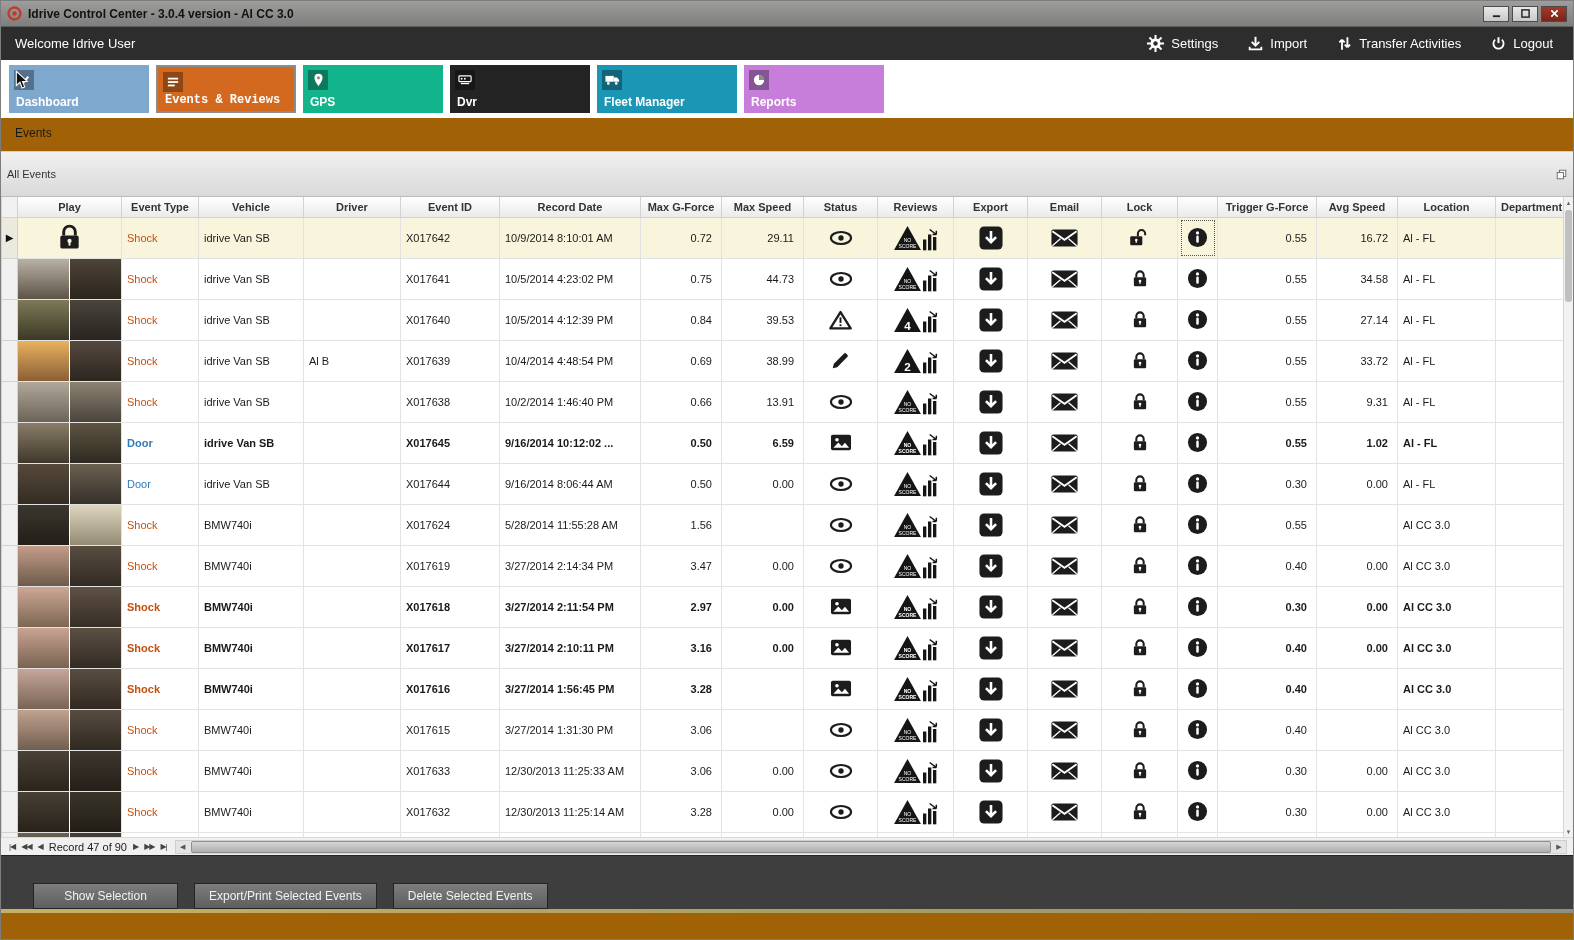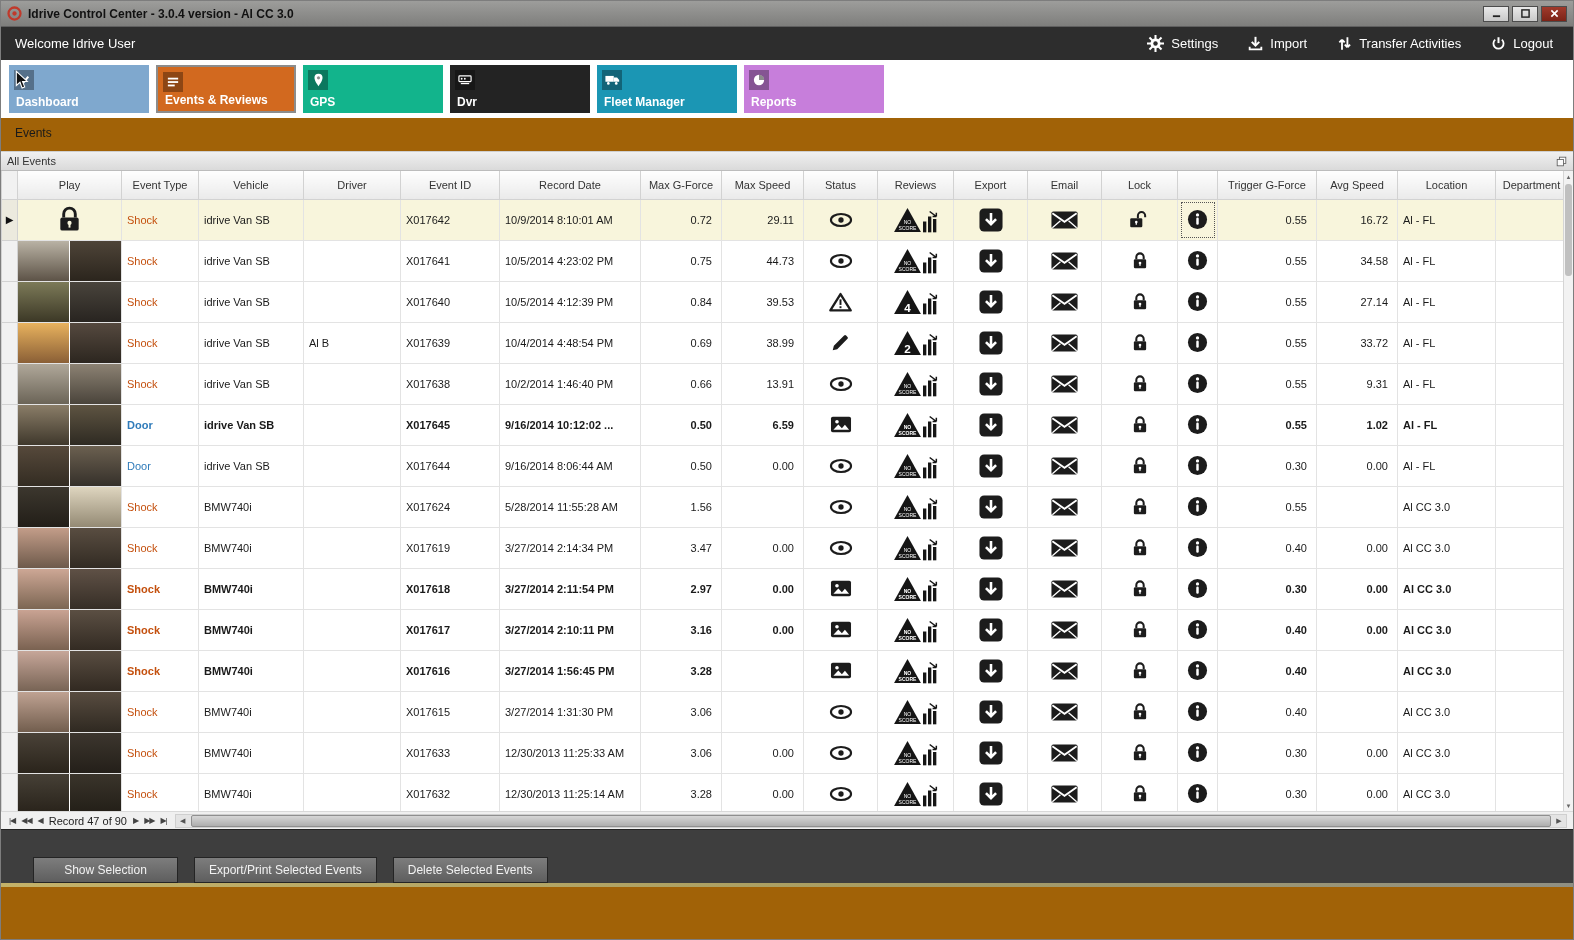--- a/index.html
+++ b/index.html
@@ -17,26 +17,26 @@
   .topbar-action{display:flex;align-items:center;gap:7px;cursor:pointer;font-size:13px}
   
   .tiles{flex:0 0 58px;background:#fff;display:flex;align-items:flex-start;padding:5px 0 0 8px;gap:7px;position:relative}
   .tile{width:140px;height:48px;position:relative;cursor:pointer}
   .tile.active{border:2px solid #8c8c8c}
   .tile-icon{position:absolute;top:5px;left:5px;width:20px;height:20px;background:rgba(0,0,0,.33);display:flex;align-items:center;justify-content:center}
   .tile-label{position:absolute;left:7px;bottom:4px;color:#fff;font-weight:bold;font-size:12px;white-space:nowrap}
   .cursor-overlay{position:absolute;left:14px;top:10px;z-index:5;pointer-events:none}
   
   .page-title{flex:0 0 33px;font-size:12px;color:#1a1a1a;padding:8px 0 0 14px}
-  .group-bar{flex:0 0 18px;background:linear-gradient(#f0f0f0,#dadada);border-top:1px solid #cfcfcf;border-bottom:1px solid #bcbcbc;font-size:11px;color:#333;display:flex;padding:3px 6px}
+  .group-bar{flex:0 0 18px;background:linear-gradient(#f0f0f0,#dadada);border-top:1px solid #cfcfcf;border-bottom:1px solid #bcbcbc;font-size:11px;color:#333;display:flex;padding:16px 6px}
   .group-bar .spacer{flex:1}
   
   .table-wrap{flex:0 0 640px;position:relative;background:#fff;overflow:hidden}
   table{border-collapse:collapse;table-layout:fixed;width:1566px;font-size:11px;color:#1a1a1a}
-  th{height:28px;background:linear-gradient(#fefefe,#eaeaea);border:1px solid #d2d2d2;border-top:none;font-weight:normal;color:#333;overflow:hidden;white-space:nowrap;text-align:center;padding:0 2px}
+  th{height:20px;background:linear-gradient(#fefefe,#eaeaea);border:1px solid #d2d2d2;border-top:none;font-weight:bold;color:#333;overflow:hidden;white-space:nowrap;text-align:center;padding:0 2px}
   td{height:41px;border:1px solid #e3e3e3;overflow:hidden;white-space:nowrap;padding:0 5px;background:#fff}
   td.selcol,th.selcol{background:#f1f1f1;border-color:#d2d2d2;text-align:center;padding:0;font-size:10px;color:#111}
   tr.sel td{background:#f8f5dc}
   tr.sel td.selcol{background:#eceade}
   tr.bold td{font-weight:bold}
   td.num{text-align:right;padding-right:9px}
   td.icell{text-align:center;padding:0}
   td.playcell{padding:0}
   .thumb{display:flex;height:40px;gap:1px;background:#fff}
   .thumb div{flex:1}
@@ -155,21 +155,21 @@
         </svg>
     </span>
   <div class="tile" style="background: rgb(127, 168, 206); text-decoration: underline;">
         <span class="tile-icon">
           <svg viewBox="0 0 14 14" width="12" height="12">
             <path d="M2 7.5 5.5 11 12 3" fill="none" stroke="#fff" stroke-width="2.4"></path>
           </svg>
         </span>
         <span class="tile-label">Dashboard</span>
       </div>
-      <div class="tile active" style="background: rgb(210, 105, 31);">
+      <div class="tile active" style="background: rgb(210, 105, 31); font-family: Liberation Mono, monospace;">
         <span class="tile-icon">
           <svg viewBox="0 0 14 14" width="12" height="12">
             <rect x="1" y="2" width="12" height="2.1" fill="#fff"></rect>
             <rect x="1" y="6" width="12" height="2.1" fill="#fff"></rect>
             <rect x="1" y="10" width="8" height="2.1" fill="#fff"></rect>
           </svg>
         </span>
         <span class="tile-label">Events &amp; Reviews</span>
       </div>
       <div class="tile" style="background: rgb(18, 180, 140);">

